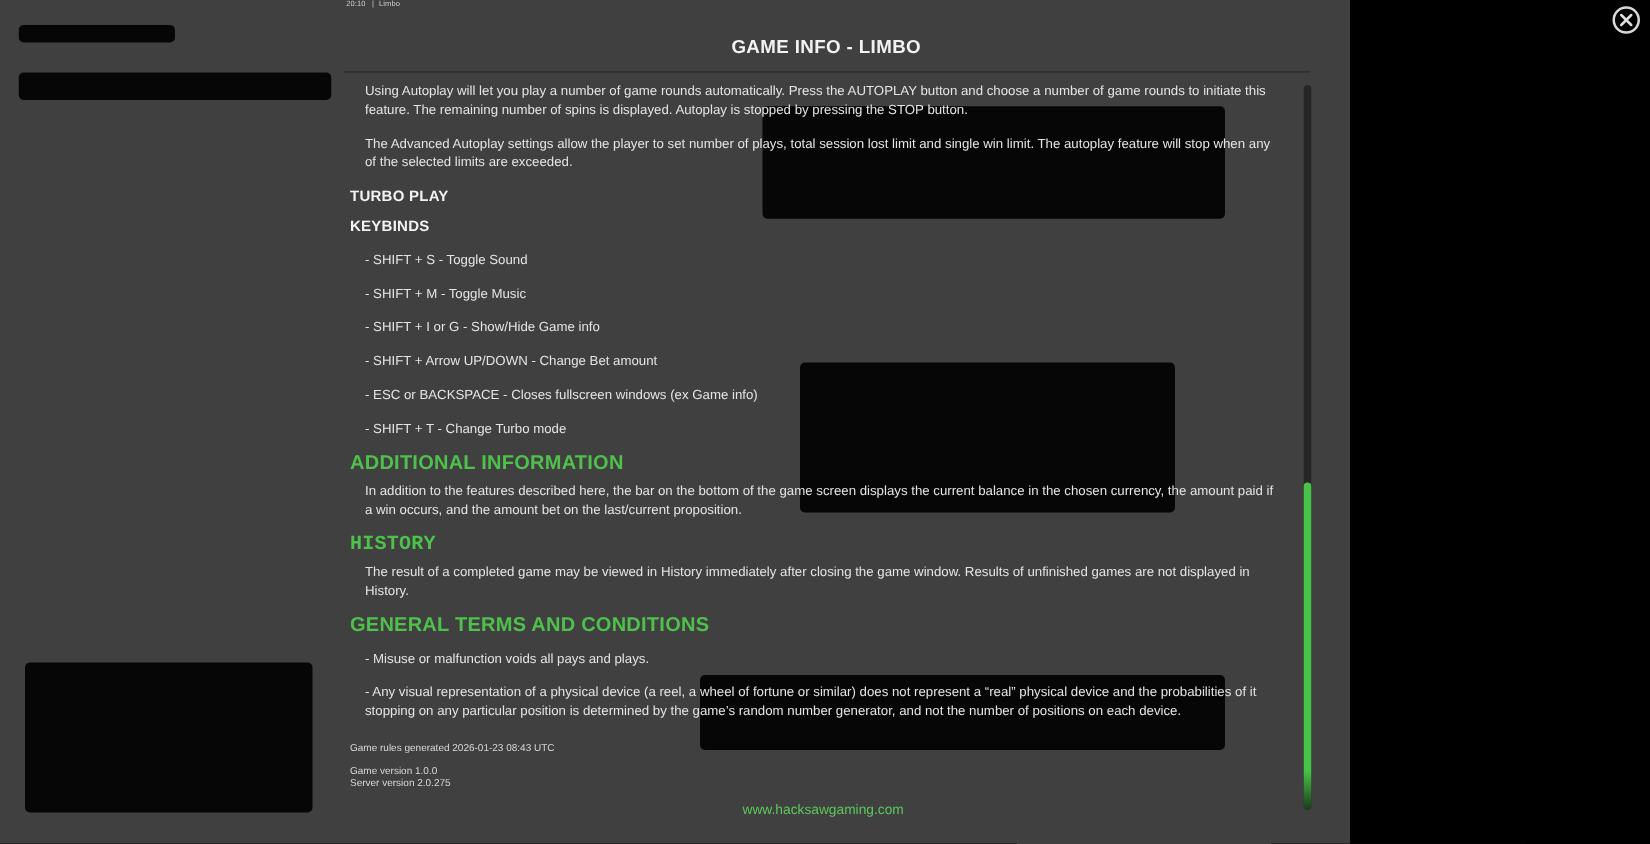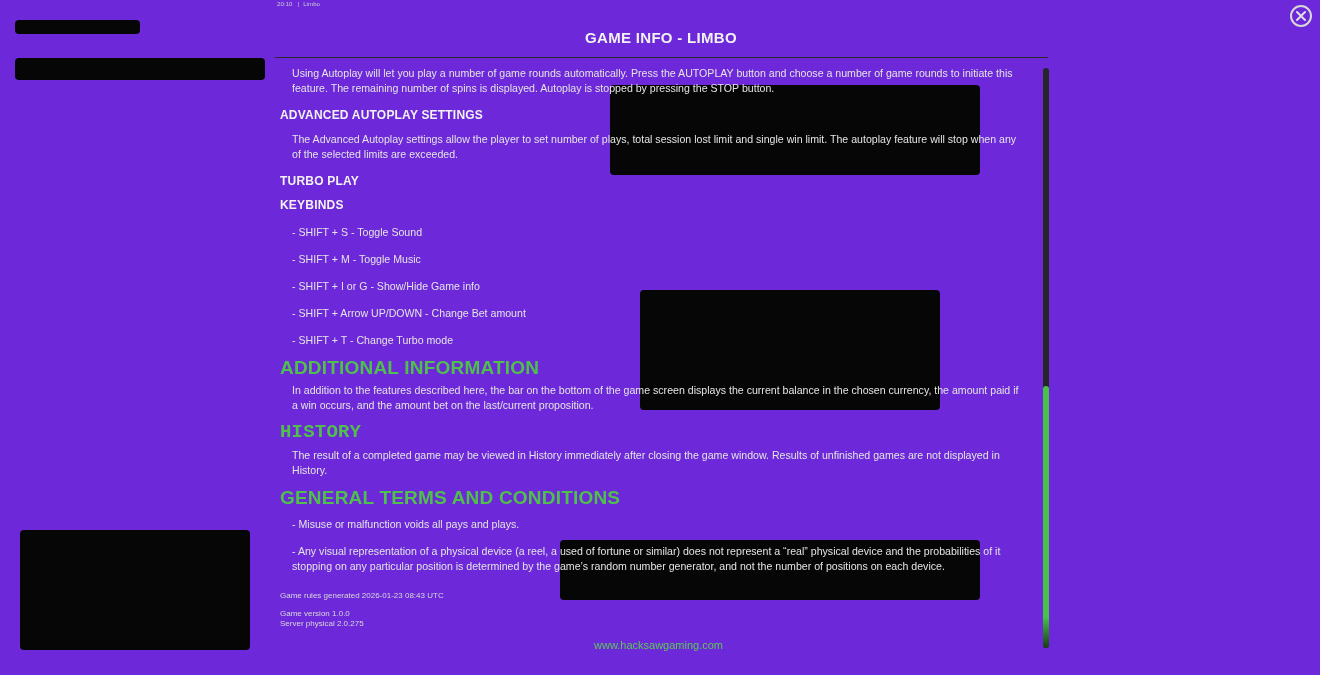--- a/index.html
+++ b/index.html
@@ -3,21 +3,21 @@
   <meta charset="utf-8">
   <style>
     html, body {
       margin: 0; padding: 0;
       width: 1320px; height: 675px;
       background: #000;
       overflow: hidden;
       font-family: "Liberation Sans", sans-serif;
       color: #e6e6e6;
     }
-    .stage { position: relative; width: 1320px; height: 675px; background: #6d28d9; }
+    .stage { position: relative; width: 1080px; height: 675px; background: #404040; }
     .bg-ghost { position: absolute; inset: 0; pointer-events: none; }
     .bg-ghost .blk { position: absolute; background: #060606; border-radius: 4px; }
     .status {
       position: absolute; left: 277px; top: 1px;
       font-size: 6px; color: #cfcfcf; letter-spacing: 0.1px;
     }
     .status .sep { margin: 0 4px 0 5px; }
     .close-btn {
       position: absolute; left: 1290px; top: 5px;
       width: 22px; height: 22px;
@@ -31,21 +31,21 @@
       text-align: center; font-weight: bold; font-size: 15px; color: #f2f2f2;
       letter-spacing: 0.3px;
     }
     .title-rule { position: absolute; left: 3px; right: 2px; top: 37px; height: 1px; background: #2a2a2a; }
     .content {
       position: absolute; left: 8px; top: 46px; width: 757px;
       font-size: 10.6px; line-height: 15px; color: #e4e4e4;
     }
     .content p { margin: 12px; }
     .h-white { font-weight: bold; font-size: 12px; color: #f2f2f2; margin: 0; letter-spacing: 0.2px; }
-    .h-green { font-weight: bold; font-size: 19px; color: #4fc04b; margin: 0; letter-spacing: 0.2px; }
+    .h-green { font-weight: bold; font-size: 16px; color: #4fc04b; margin: 0; letter-spacing: 0.2px; }
     .small { font-size: 8px; line-height: 10px; color: #d8d8d8; }
     .link-row { text-align: center; }
     .link { color: #5cc85a; font-size: 11px; cursor: pointer; }
     .scroll-track {
       position: absolute; left: 771px; top: 48px; width: 6px; height: 580px;
       background: #262626; border-radius: 3px; cursor: pointer;
     }
     .scroll-thumb {
       position: absolute; left: 0; top: 318px; width: 6px; height: 262px;
       background: linear-gradient(#47c447 0%, #47c447 88%, #1b3a1b 100%);
@@ -76,49 +76,49 @@
     </svg>
   </div>
 
   <div class="panel">
     <div class="title">GAME INFO - LIMBO</div>
     <div class="title-rule"></div>
 
     <div class="content">
       <p style="margin-top:0;">Using Autoplay will let you play a number of game rounds automatically. Press the AUTOPLAY button and choose a number of game rounds to initiate this feature. The remaining number of spins is displayed. Autoplay is stopped by pressing the STOP button.</p>
 
-      <h3 class="h-white" style="margin-top:9px;">ADVANCED AUTOPLAY SETTINGS</h3>
       <p style="margin-top:9px;">The Advanced Autoplay settings allow the player to set number of plays, total session lost limit and single win limit. The autoplay feature will stop when any of the selected limits are exceeded.</p>
 
       <h3 class="h-white" style="margin-top:9px;">TURBO PLAY</h3>
 
       <h3 class="h-white" style="margin-top:9px;">KEYBINDS</h3>
       <div style="margin-top:9px;">
         <p>- SHIFT + S - Toggle Sound</p>
         <p>- SHIFT + M - Toggle Music</p>
         <p>- SHIFT + I or G - Show/Hide Game info</p>
         <p>- SHIFT + Arrow UP/DOWN - Change Bet amount</p>
+        <p>- ESC or BACKSPACE - Closes fullscreen windows (ex Game info)</p>
         <p>- SHIFT + T - Change Turbo mode</p>
       </div>
 
       <h3 class="h-green" style="margin-top:8px;">ADDITIONAL INFORMATION</h3>
       <p style="margin-top:8px;">In addition to the features described here, the bar on the bottom of the game screen displays the current balance in the chosen currency, the amount paid if a win occurs, and the amount bet on the last/current proposition.</p>
 
       <h3 class="h-green" style="margin-top:8px;font-family:Liberation Mono, monospace;">HISTORY</h3>
       <p style="margin-top:8px;">The result of a completed game may be viewed in History immediately after closing the game window. Results of unfinished games are not displayed in History.</p>
 
       <h3 class="h-green" style="margin-top:8px;">GENERAL TERMS AND CONDITIONS</h3>
       <div style="margin-top:8px;">
         <p>- Misuse or malfunction voids all pays and plays.</p>
-        <p>- Any visual representation of a physical device (a reel, a used of fortune or similar) does not represent a “real” physical device and the probabilities of it stopping on any particular position is determined by the game’s random number generator, and not the number of positions on each device.</p>
+        <p>- Any visual representation of a physical device (a reel, a wheel of fortune or similar) does not represent a “real” physical device and the probabilities of it stopping on any particular position is determined by the game’s random number generator, and not the number of positions on each device.</p>
       </div>
 
       <div class="small" style="margin-top:17px;">Game rules generated 2026-01-23 08:43 UTC</div>
       <div class="small" style="margin-top:8px;">Game version 1.0.0</div>
-      <div class="small">Server physical 2.0.275</div>
+      <div class="small">Server version 2.0.275</div>
 
       <div class="link-row" style="margin-top:9px;">
         <a class="link">www.hacksawgaming.com</a>
       </div>
     </div>
 
     <div class="scroll-track">
       <div class="scroll-thumb"></div>
     </div>
   </div>

